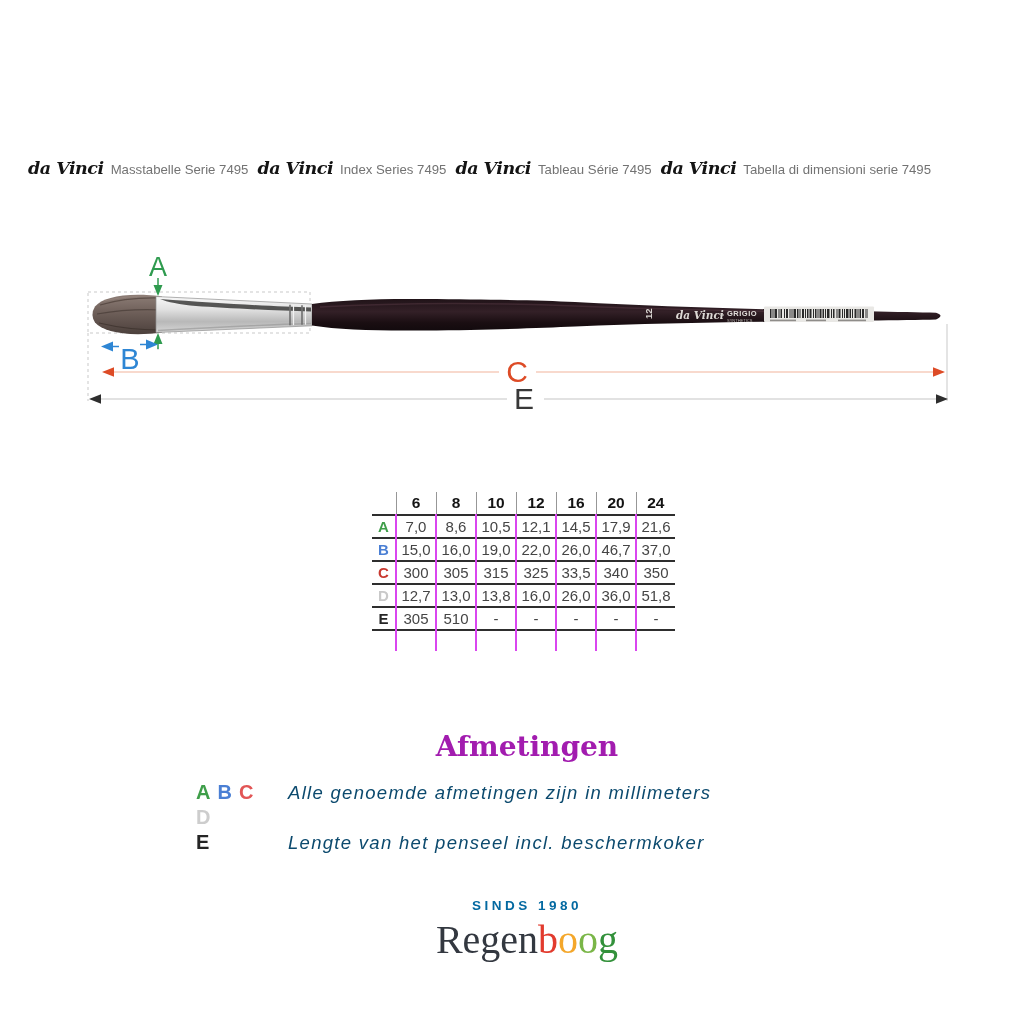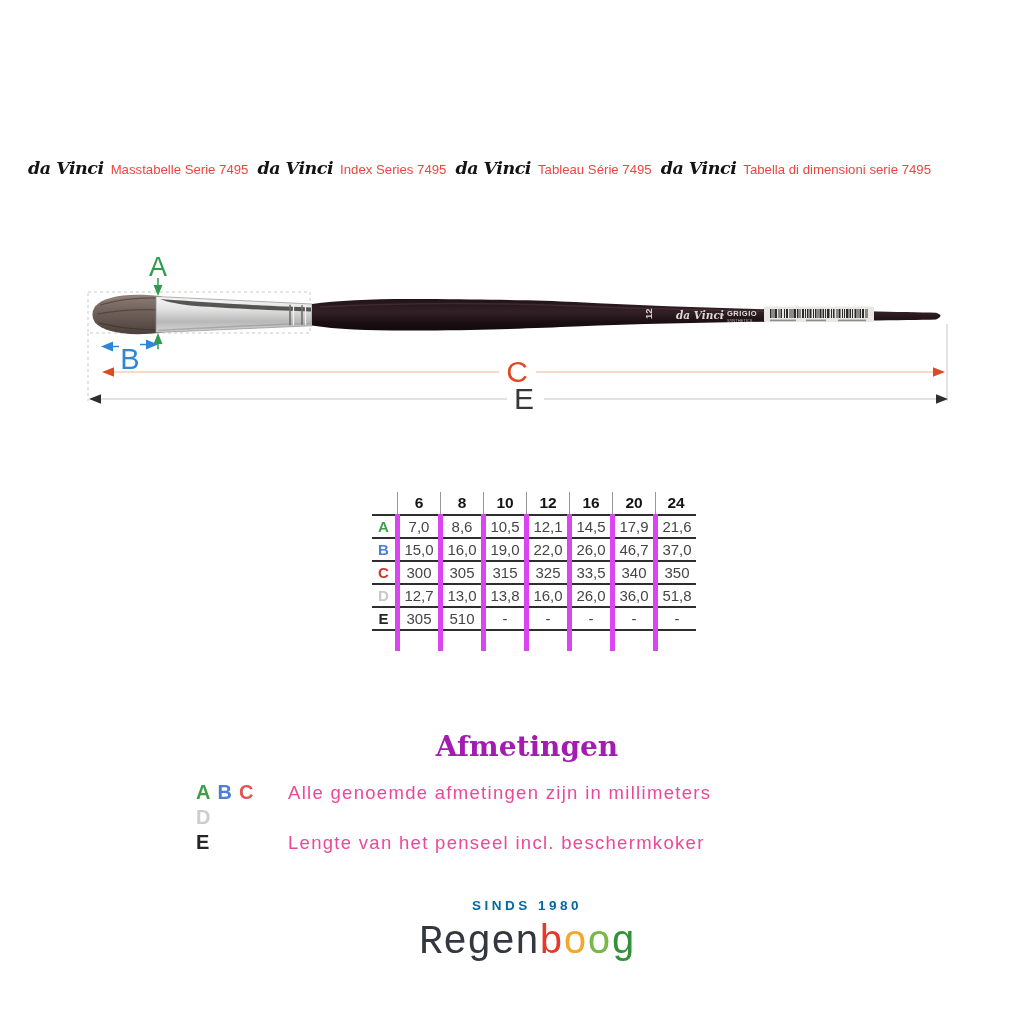--- a/index.html
+++ b/index.html
@@ -5,52 +5,52 @@
   html,body{margin:0;padding:0;background:#fff;}
   #canvas{position:relative;width:1012px;height:1024px;background:#ffffff;overflow:hidden;
           font-family:"Liberation Sans",sans-serif;}
 
   
   .brand-header{position:absolute;left:28px;top:158px;width:990px;display:flex;
                 align-items:baseline;gap:9px;white-space:nowrap;}
   .brand-seg{display:inline-flex;align-items:baseline;gap:7px;}
   .brand-script{font-family:"DejaVu Serif",serif;font-style:italic;font-weight:bold;
                 font-size:17.5px;color:#141414;letter-spacing:-0.5px;}
-  .brand-plain{font-size:13.2px;color:#ef4444;}
+  .brand-plain{font-size:13.2px;color:#737373;}
 
   
   .diagram{position:absolute;left:0;top:240px;}
 
   
   .size-table{position:absolute;left:372px;top:492px;border-collapse:collapse;
               table-layout:fixed;font-size:15px;color:#454545;}
   .size-table td{height:21px;text-align:center;padding:0;line-height:1;}
   .size-table td.lbl{width:23px;font-weight:bold;}
-  .size-table td.val{width:38px;border-left:5px solid #d946ef;}
+  .size-table td.val{width:38px;border-left:2px solid #d946ef;}
   .size-table tr{border-bottom:2px solid #2e2e2e;}
   .size-table tr.hd{height:23px;}
   .size-table tr.hd td.val{border-left:1px solid #979797;font-weight:bold;
                            color:#141414;font-size:15.5px;}
   .size-table tr.empty{border-bottom:none;}
   .size-table tr.empty td{height:20px;}
 
   
   .afm-title{position:absolute;left:42px;right:0;top:730px;text-align:center;
              font-family:"DejaVu Serif",serif;font-weight:bold;font-size:28px;color:#a21caf;}
   .legend{position:absolute;left:196px;top:781px;}
   .lrow{display:flex;align-items:baseline;height:25px;}
   .lets{display:inline-flex;gap:7px;width:92px;font-weight:bold;font-size:20px;flex:0 0 92px;}
-  .ltext{font-size:18.5px;letter-spacing:1.3px;color:#ec4899;white-space:nowrap;}
+  .ltext{font-style:italic;font-size:18.5px;letter-spacing:1.3px;color:#0c4a6e;white-space:nowrap;}
 
   
   .tagline{position:absolute;left:42px;right:0;top:898px;text-align:center;
            font-size:13.5px;font-weight:bold;letter-spacing:3.5px;color:#0369a1;}
   .brandword{position:absolute;left:42px;right:0;top:916px;text-align:center;
              font-family:"DejaVu Serif",serif;font-size:40px;color:#333840;}
-  .brandword span{font-family:Liberation Mono, monospace;}
+  .brandword span{font-family:Liberation Serif, serif;}
 </style>
 </head>
 <body>
 
 <div id="canvas">
 
   <div class="brand-header">
     <span class="brand-seg">
       <span class="brand-script">da Vinci</span>
       <span class="brand-plain">Masstabelle Serie 7495</span>

